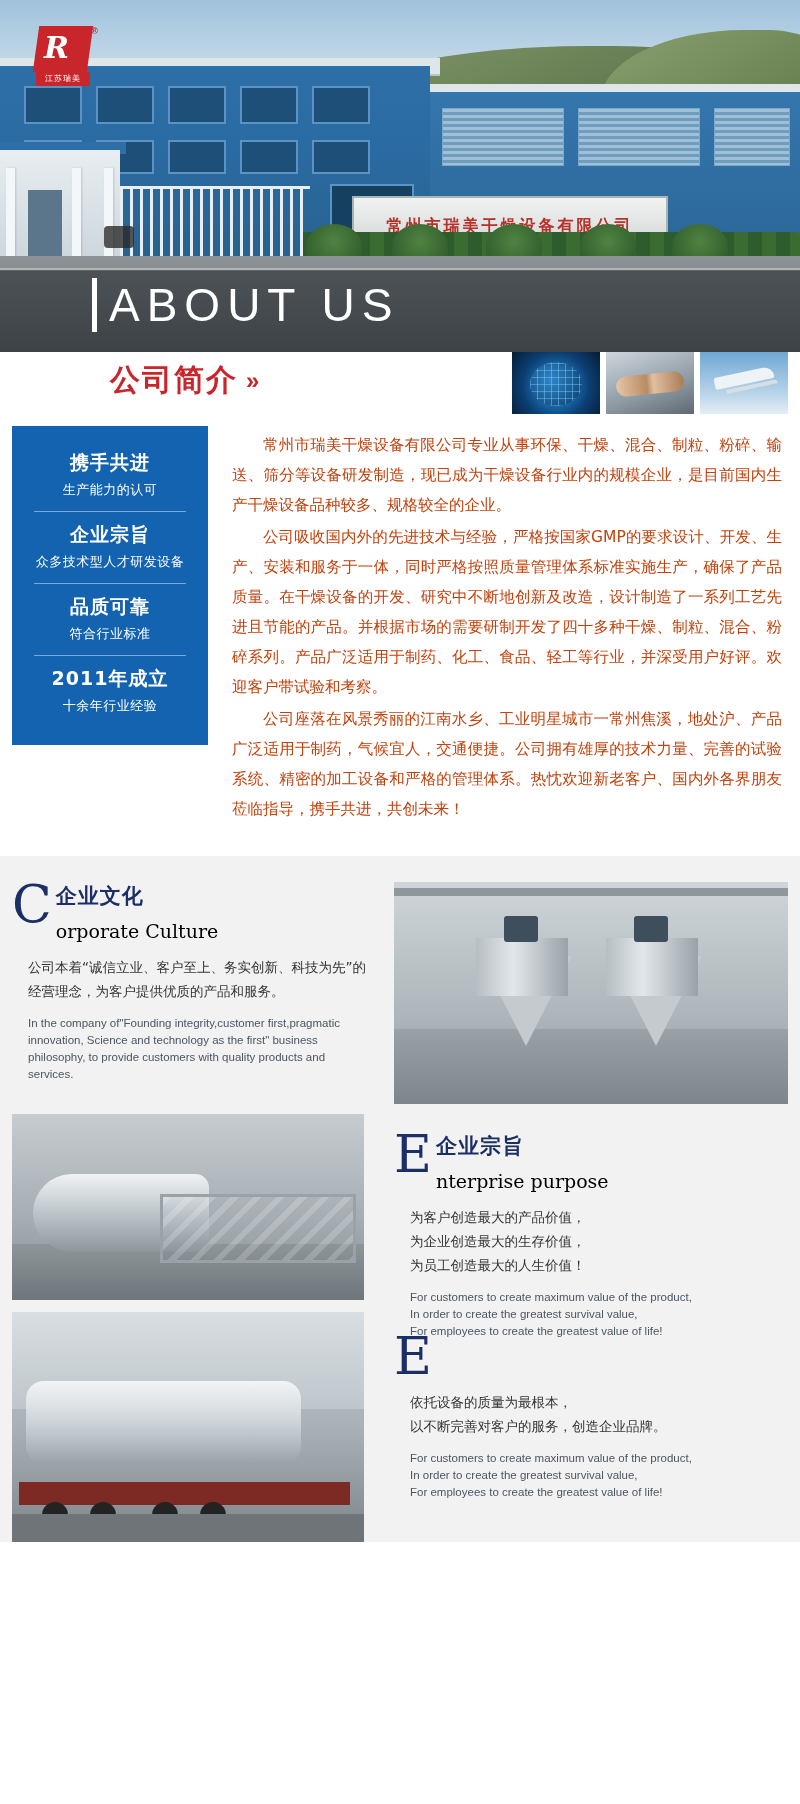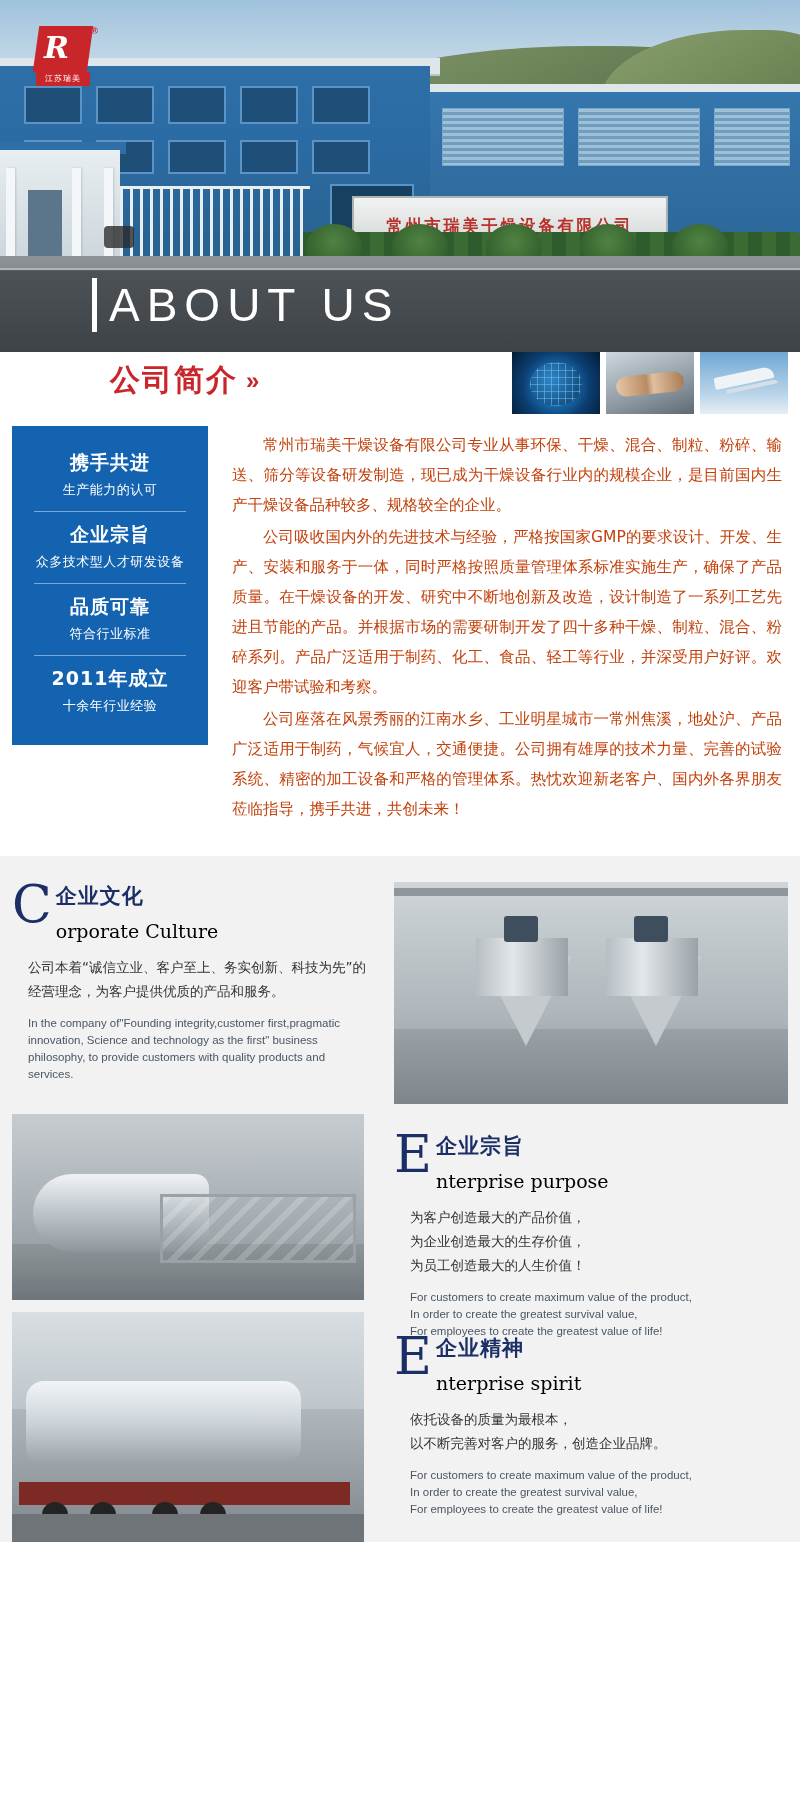--- a/index.html
+++ b/index.html
@@ -684,24 +684,20 @@
         <div class="wheel" style="left:30px;"></div>
         <div class="wheel" style="left:78px;"></div>
         <div class="wheel" style="left:140px;"></div>
         <div class="wheel" style="left:188px;"></div>
         <div class="ground"></div>
       </div>
 
       <div style="position:absolute; left:382px; top:452px; width:394px;">
         <div class="blk-title">
           <div class="dropcap">E</div>
-          <div class="tt">
-            <div class="cn">企业精神</div>
-            <div class="en">nterprise spirit</div>
-          </div>
         </div>
         <div class="cn-body" style="padding-left:16px; white-space:pre-line;">依托设备的质量为最根本，
 以不断完善对客户的服务，创造企业品牌。</div>
         <div class="en-body" style="padding-left:16px; white-space:pre-line;">For customers to create maximum value of the product,
 In order to create the greatest survival value,
 For employees to create the greatest value of life!</div>
       </div>
 
     </div>
   </div>

